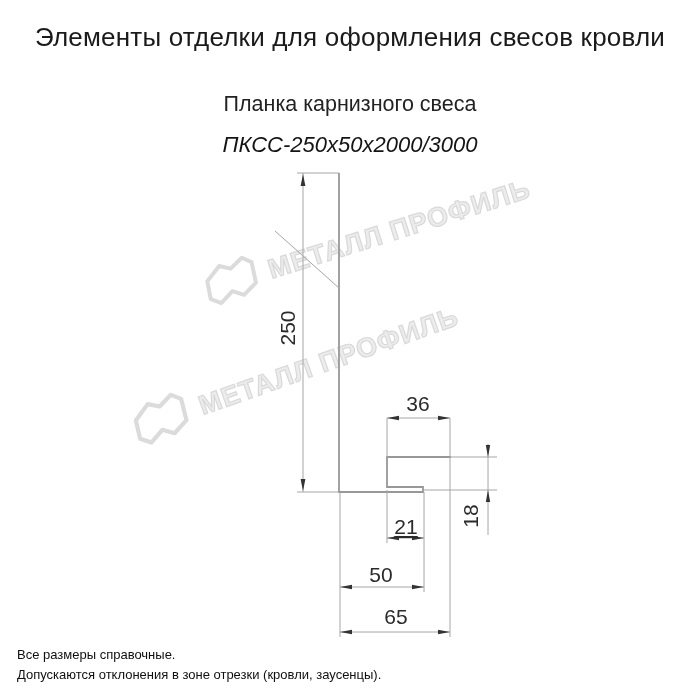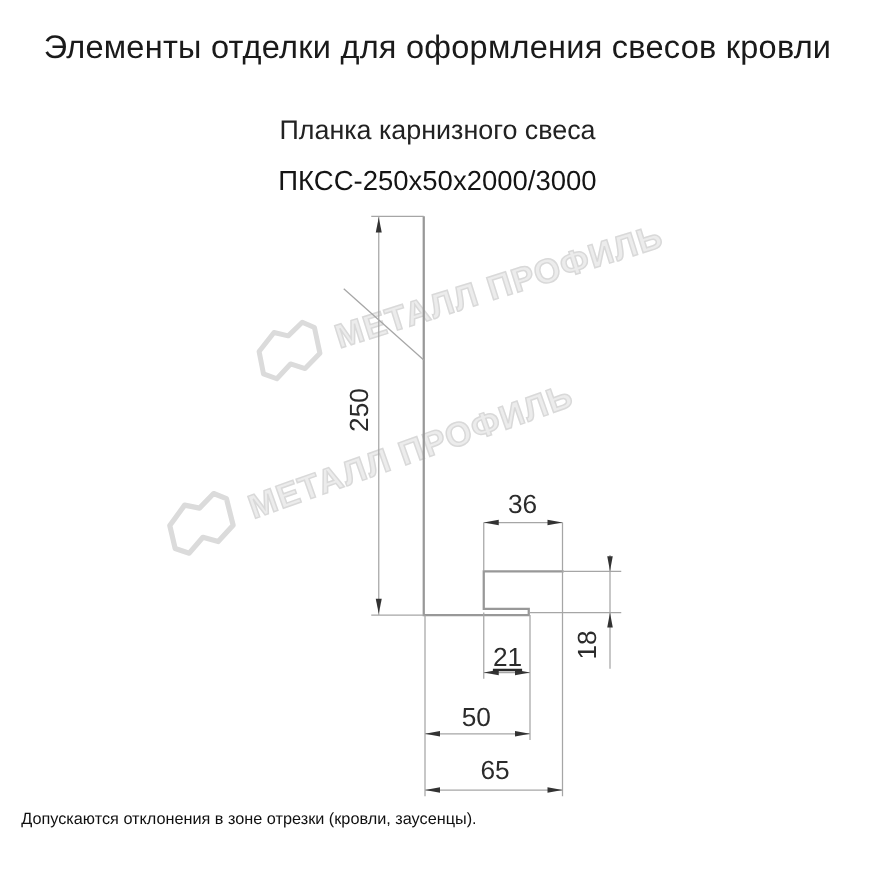--- a/index.html
+++ b/index.html
@@ -28,20 +28,21 @@
     color:#222222;
     margin-top:17px;
   }
   .product-name span{display:block;}
   .product-code{
     left:0;right:0;top:132px;
     text-align:center;
     font-size:22px;
     color:#141414;
     white-space:nowrap;
+    font-style:italic;
   }
   svg.draw{left:0;top:0;}
   .dim-label{
     font-size:21px;
     color:#2b2b2b;
     white-space:nowrap;
     transform:translate(-50%,-50%);
   }
   .dim-label.rot{transform:translate(-50%,-50%) rotate(-90deg);}
   .face-label{
@@ -142,16 +143,17 @@
 
   <span class="abs dim-label rot" style="left:288px;top:328px;">250</span>
   <span class="abs dim-label" style="left:418px;top:404px;">36</span>
   <span class="abs dim-label rot" style="left:471px;top:516px;">18</span>
   <span class="abs dim-label" style="left:406px;top:527px;text-decoration:underline;">21</span>
   <span class="abs dim-label" style="left:381px;top:575px;">50</span>
   <span class="abs dim-label" style="left:396px;top:617px;">65</span>
 
 
   <div class="abs footer">
+    <span>Все размеры справочные.</span>
     <span>Допускаются отклонения в зоне отрезки (кровли, заусенцы).</span>
   </div>
 
 </div>
 
 </body></html>

